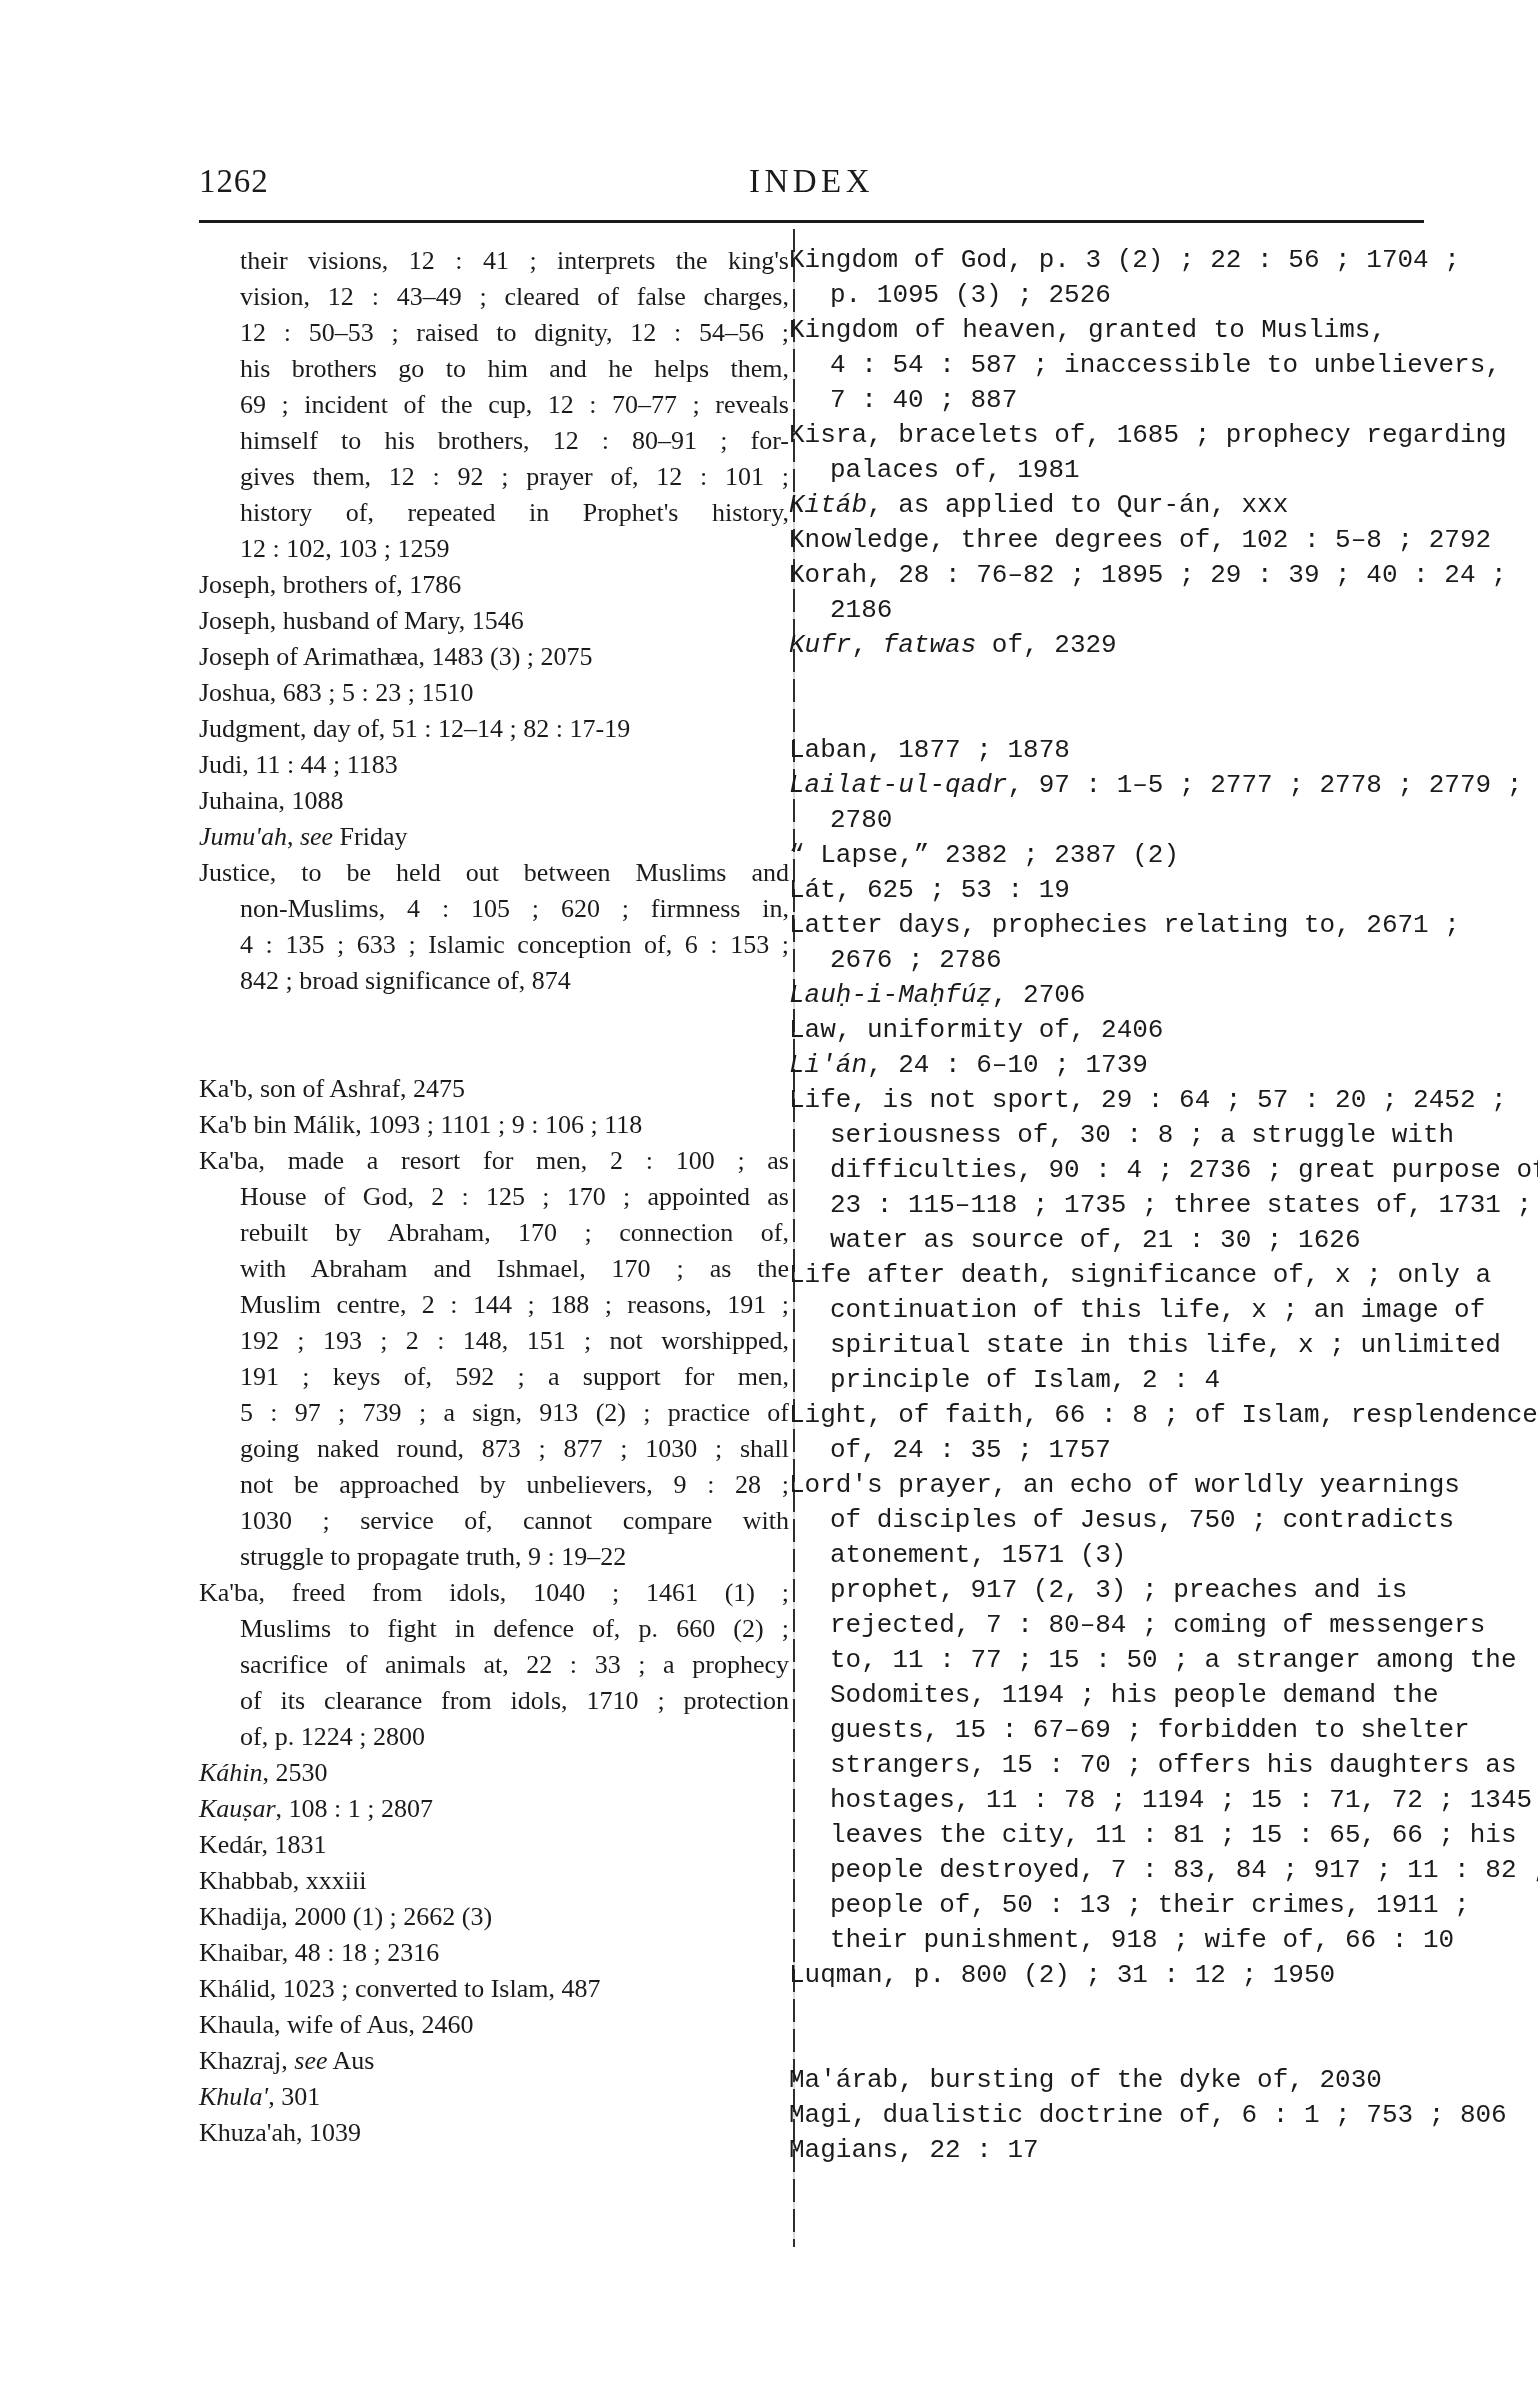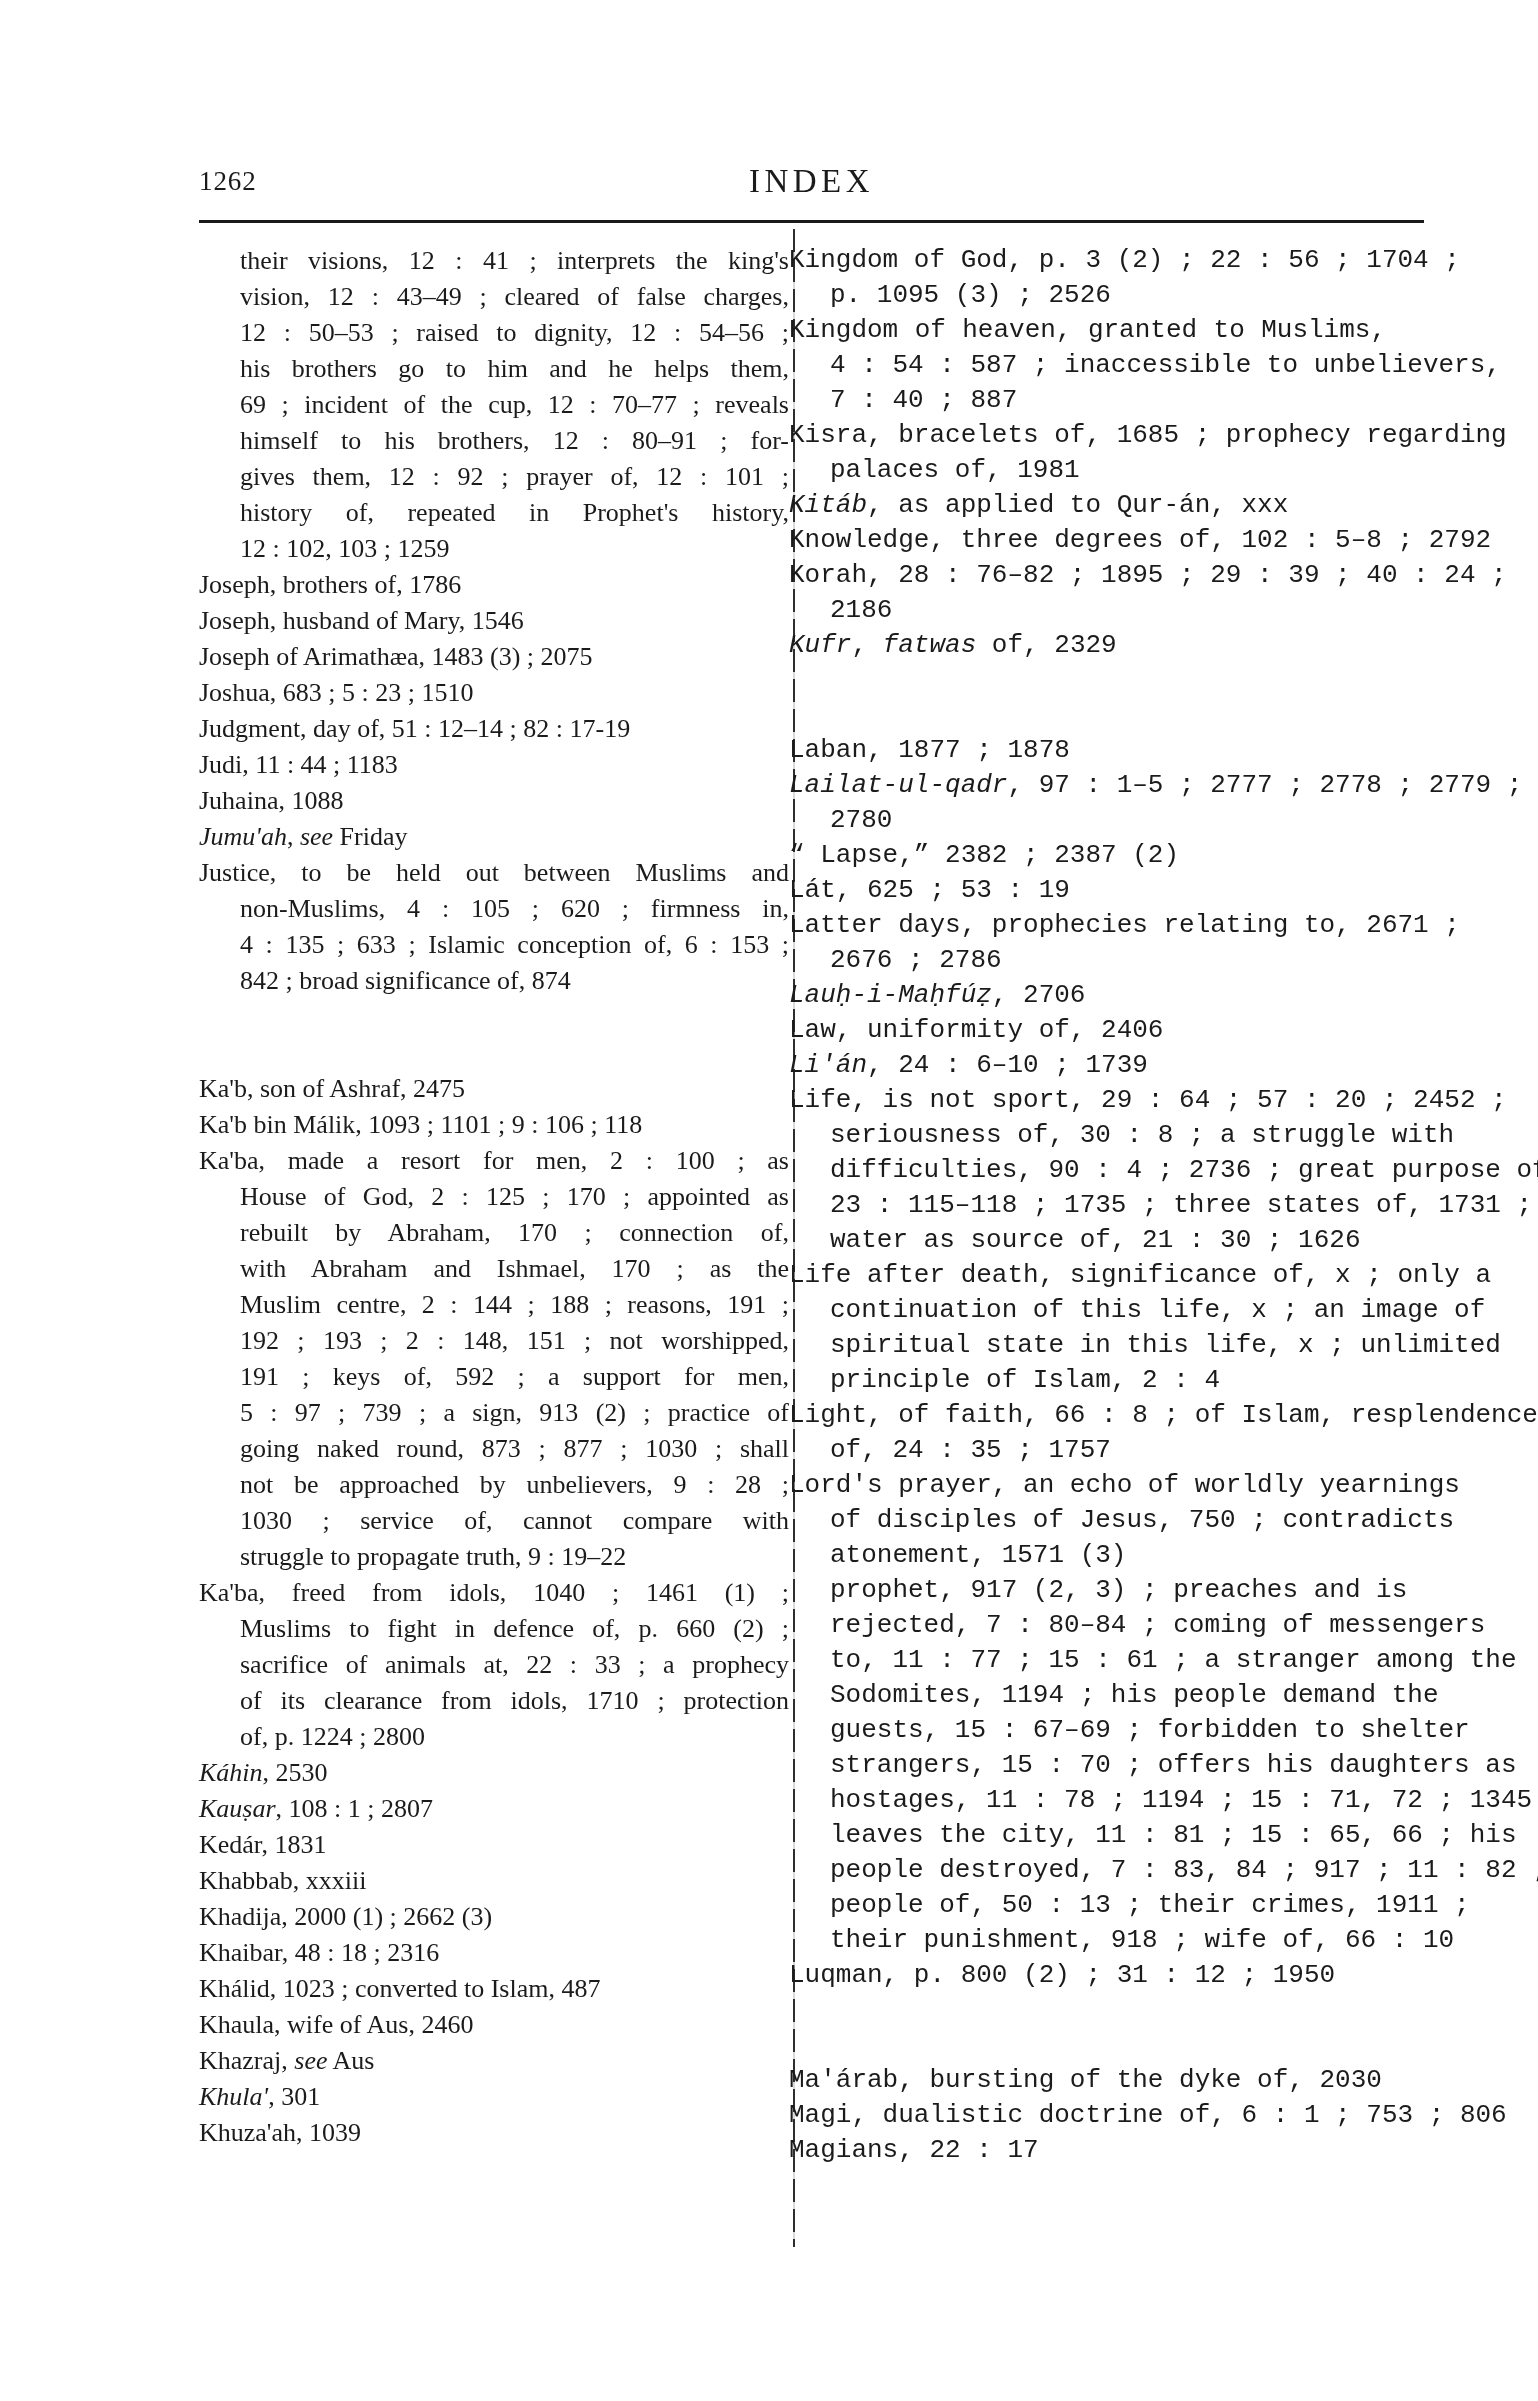--- a/index.html
+++ b/index.html
@@ -5,21 +5,21 @@
   html,body{margin:0;padding:0;}
   body{
     width:1538px;height:2401px;position:relative;
     background:#ffffff;
     font-family:"Liberation Serif","DejaVu Serif",serif;
     color:#1b1b1b;
   }
   .page{position:absolute;left:0;top:0;width:1538px;height:2401px;background:#ffffff;overflow:hidden;}
   .pagenum{
     position:absolute;left:199px;top:162px;
-    font-size:27px;line-height:39px;letter-spacing:0.9px;
+    font-size:33px;line-height:39px;letter-spacing:0.9px;
   }
   .title{
     position:absolute;left:199px;top:162px;width:1225px;
     text-align:center;font-size:33px;line-height:39px;letter-spacing:4.5px;
   }
   .rule{
     position:absolute;left:199px;top:220px;width:1225px;height:2.7px;
     background:#1a1a1a;
   }
   .divider{
@@ -135,21 +135,21 @@
       <div class="line cont just">continuation of this life, x ; an image of</div>
       <div class="line cont just">spiritual state in this life, x ; unlimited</div>
       <div class="line cont">principle of Islam, 2 : 4</div>
       <div class="line just">Light, of faith, 66 : 8 ; of Islam, resplendence</div>
       <div class="line cont">of, 24 : 35 ; 1757</div>
       <div class="line just">Lord's prayer, an echo of worldly yearnings</div>
       <div class="line cont just">of disciples of Jesus, 750 ; contradicts</div>
       <div class="line cont">atonement, 1571 (3)</div>
       <div class="line cont just">prophet, 917 (2, 3) ; preaches and is</div>
       <div class="line cont just">rejected, 7 : 80–84 ; coming of messengers</div>
-      <div class="line cont just">to, 11 : 77 ; 15 : 61 ; a stranger among the</div>
+      <div class="line cont just">to, 11 : 77 ; 15 : 50 ; a stranger among the</div>
       <div class="line cont just">Sodomites, 1194 ; his people demand the</div>
       <div class="line cont just">guests, 15 : 67–69 ; forbidden to shelter</div>
       <div class="line cont just">strangers, 15 : 70 ; offers his daughters as</div>
       <div class="line cont just">hostages, 11 : 78 ; 1194 ; 15 : 71, 72 ; 1345 ;</div>
       <div class="line cont just">leaves the city, 11 : 81 ; 15 : 65, 66 ; his</div>
       <div class="line cont just">people destroyed, 7 : 83, 84 ; 917 ; 11 : 82 ;</div>
       <div class="line cont just">people of, 50 : 13 ; their crimes, 1911 ;</div>
       <div class="line cont">their punishment, 918 ; wife of, 66 : 10</div>
       <div class="line">Luqman, p. 800 (2) ; 31 : 12 ; 1950</div>
       <div class="line gap"></div>

